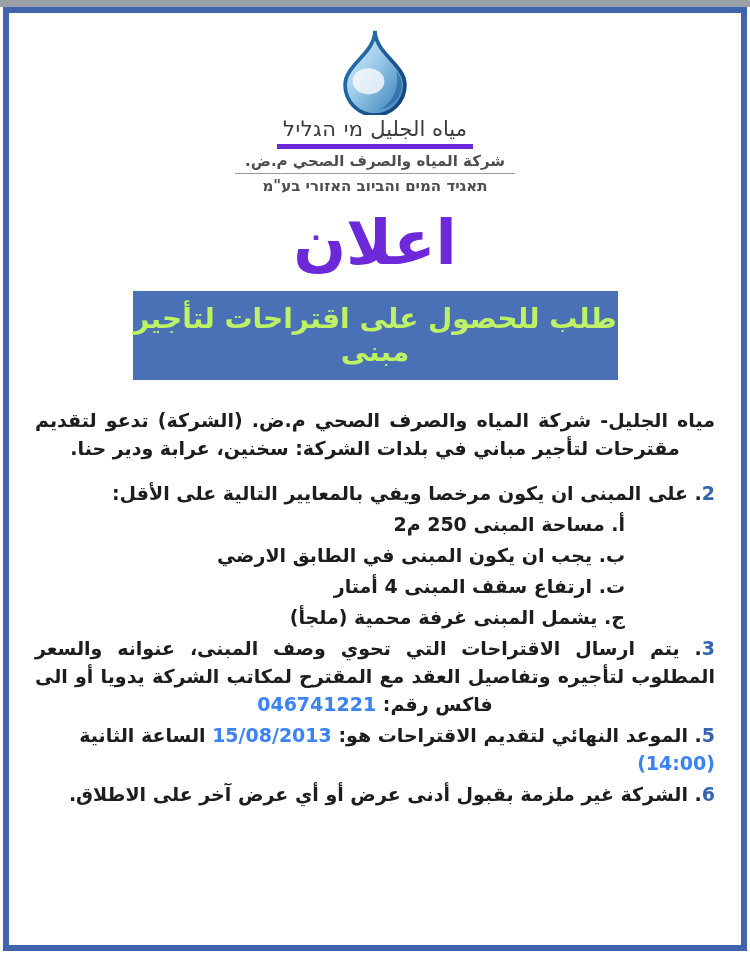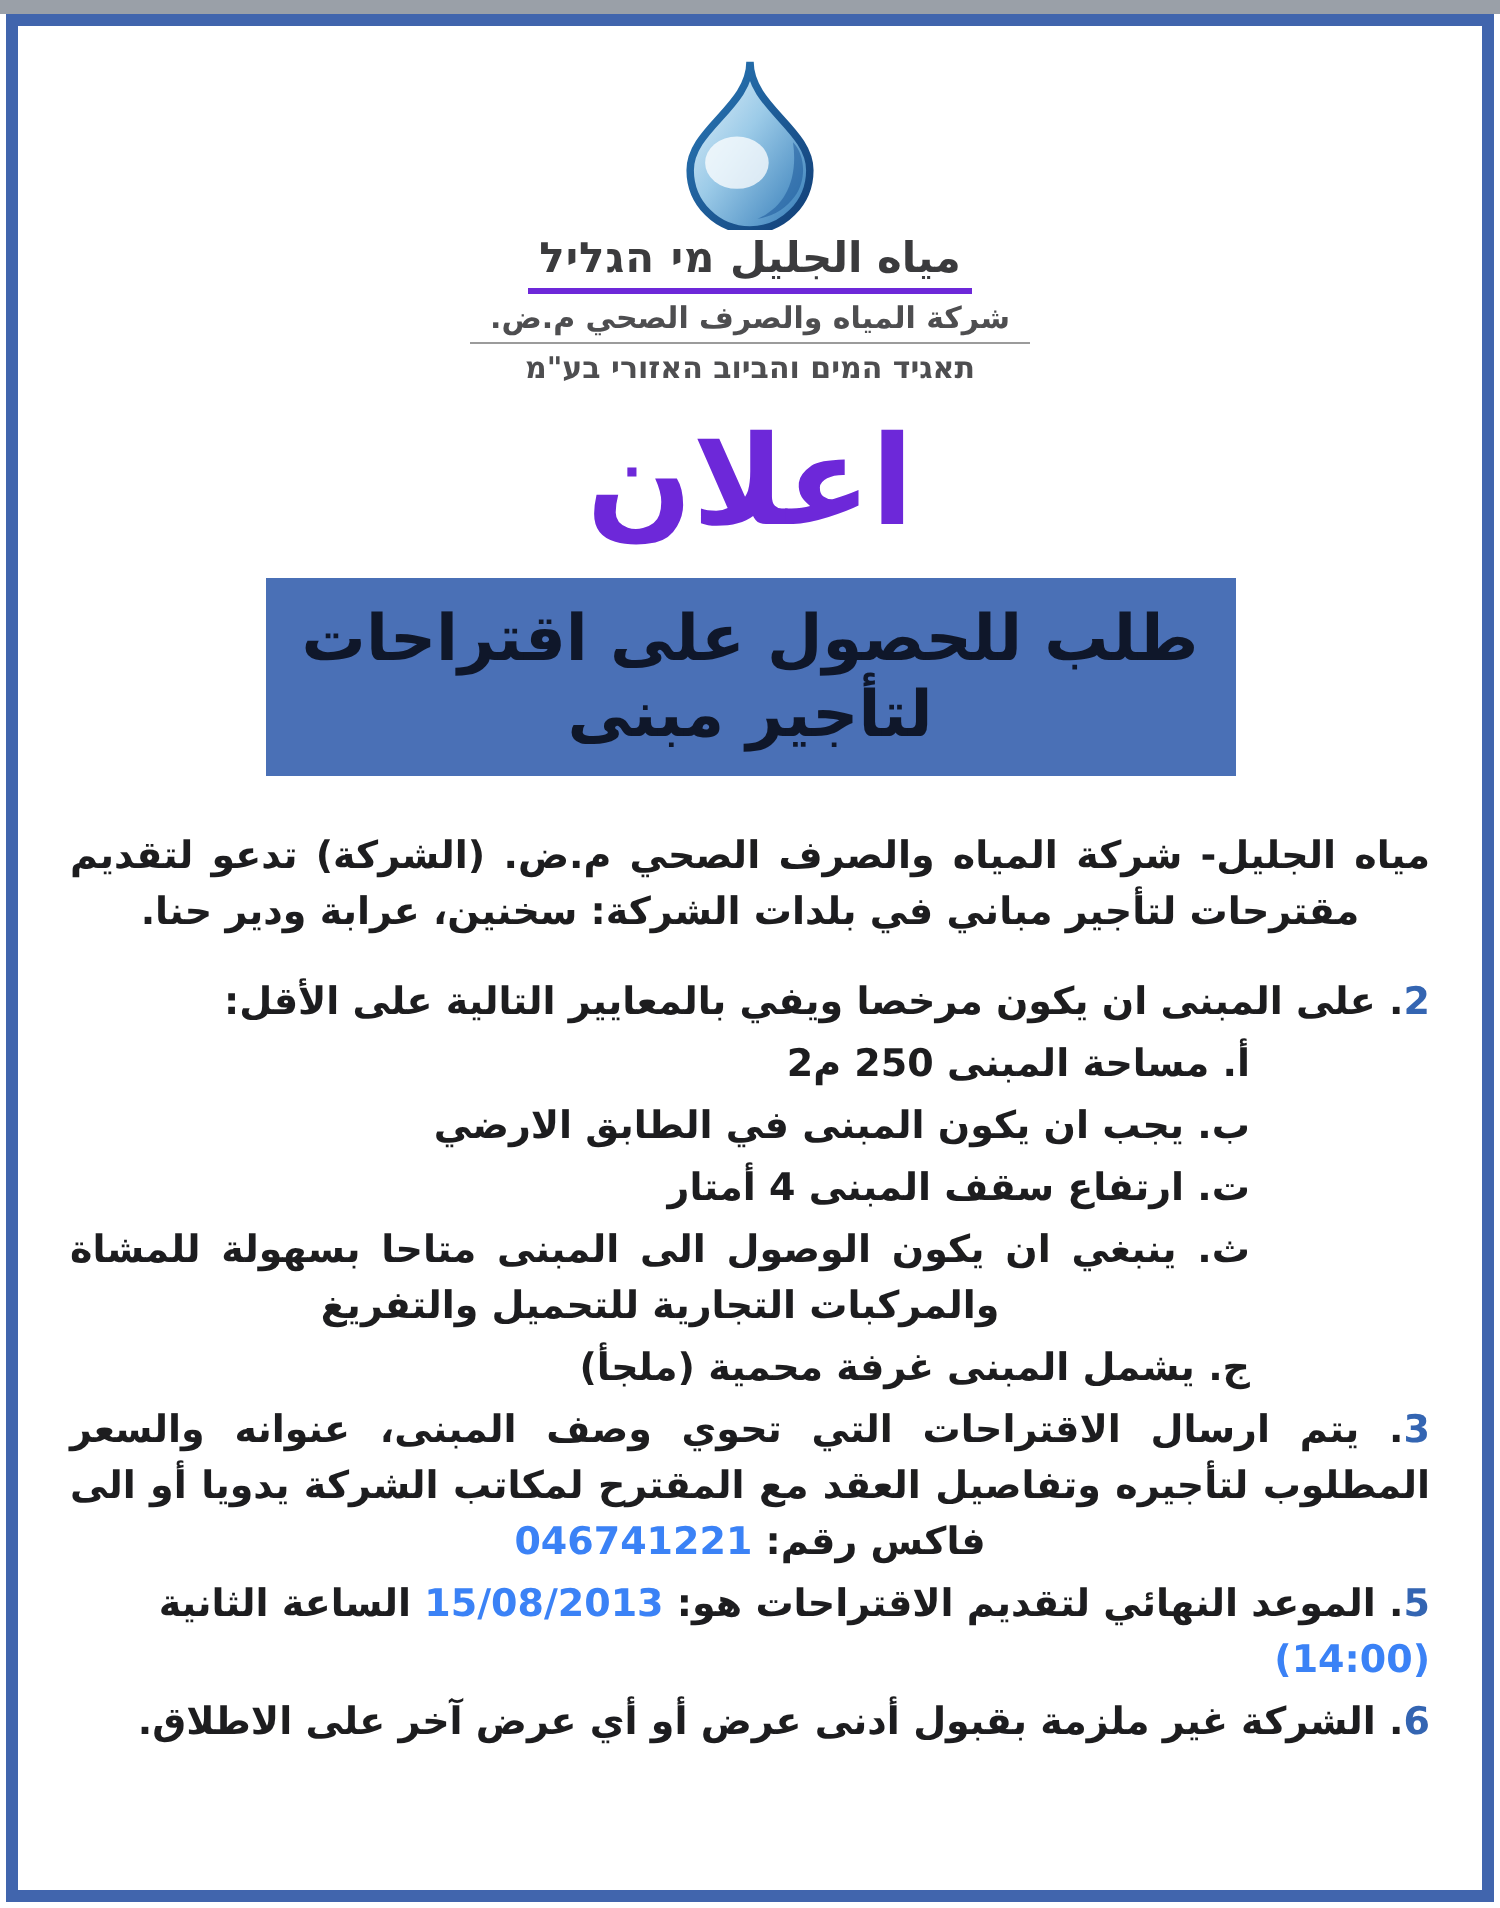--- a/index.html
+++ b/index.html
@@ -6,31 +6,31 @@
             font-family:"DejaVu Sans","Liberation Sans",sans-serif;}
   .top-shade{position:absolute;top:0;left:0;width:750px;height:7px;background:#9aa0a8;}
   .page{position:absolute;top:7px;left:3px;right:3px;bottom:3px;background:#ffffff;
         border:6px solid #4165ad;box-sizing:border-box;}
   .content{padding:8px 26px 0 26px;}
 
   
   .logo{ text-align:center; margin-top:8px; direction:rtl;}
   .logo svg{display:block;margin:0 auto;}
   .logo-line{display:inline-block;direction:rtl;}
-  .logo-name{font-size:21px;font-weight:bold;color:#3b3b3d;letter-spacing:.5px;
-             border-bottom:3px solid #6d28d9;padding:2px 6px 3px;}
+  .logo-name{font-size:21px;font-weight:normal;color:#3b3b3d;letter-spacing:.5px;
+             border-bottom:5px solid #6d28d9;padding:2px 6px 3px;}
   .logo-sub{font-size:15px;color:#4e4e50;font-weight:bold;
             border-bottom:1px solid #9b9b9b;padding:2px 10px 3px;margin-top:1px;text-align:right;}
   .logo-he{font-size:15px;color:#4e4e50;font-weight:bold;padding:3px 4px 0;}
 
   
   .big-title{text-align:center;color:#6d28d9;font-size:62px;font-weight:bold;
              margin-top:14px;line-height:1.1;}
-  .banner{width:485px;margin:14px auto 0;background:#4a70b6;color:#0f172a;
-          text-align:center;font-size:32px;font-weight:bold;padding:11px 0 12px;direction:rtl;}
+  .banner{width:485px;margin:14px auto 0;background:#4a70b6;color:#bef264;
+          text-align:center;font-size:28px;font-weight:bold;padding:11px 0 12px;direction:rtl;}
 
   
   .body-text{direction:rtl;text-align:right;color:#1d1d1f;font-weight:bold;
              font-size:19px;line-height:28px;margin-top:26px;}
   .para{margin:0 0 17px 0;}
   .wrap{text-align:justify;text-align-last:center;}
   .item{margin:0 0 3px 0;}
   .item.lvl2{padding-right:90px;}
   .marker{color:#1d1d1f;}
   .marker.blue{color:#3465b2;}
@@ -76,21 +76,20 @@
 
     <div class="banner">طلب للحصول على اقتراحات لتأجير مبنى</div>
 
     <div class="body-text">
       <p class="para wrap">مياه الجليل- شركة المياه والصرف الصحي م.ض. (الشركة) تدعو لتقديم مقترحات لتأجير مباني في بلدات الشركة: سخنين، عرابة ودير حنا.</p>
       <div>
           <div class="item lvl1"><span class="marker blue">2</span><span>.&nbsp;</span><span>على المبنى ان يكون مرخصا ويفي بالمعايير التالية على الأقل:</span></div>
           <div class="item lvl2"><span class="marker">أ</span><span>.&nbsp;</span><span>مساحة المبنى 250 م2</span></div>
           <div class="item lvl2"><span class="marker">ب</span><span>.&nbsp;</span><span>يجب ان يكون المبنى في الطابق الارضي</span></div>
           <div class="item lvl2"><span class="marker">ت</span><span>.&nbsp;</span><span>ارتفاع سقف المبنى 4 أمتار</span></div>
-          <div class="item lvl2 wrap"><span class="marker">ث</span><span>.&nbsp;</span><span>ينبغي ان يكون الوصول الى المبنى متاحا بسهولة للمشاة والمركبات التجارية للتحميل والتفريغ</span></div>
           <div class="item lvl2"><span class="marker">ج</span><span>.&nbsp;</span><span>يشمل المبنى غرفة محمية (ملجأ)</span></div>
           <div class="item lvl1 wrap"><span class="marker blue">3</span><span>.&nbsp;</span><span>يتم ارسال الاقتراحات التي تحوي وصف المبنى، عنوانه والسعر المطلوب لتأجيره وتفاصيل العقد مع المقترح لمكاتب الشركة يدويا أو الى فاكس رقم: <span class="hl">046741221</span></span></div>
           <div class="item lvl1"><span class="marker blue">5</span><span>.&nbsp;</span><span>الموعد النهائي لتقديم الاقتراحات هو: <span class="hl">15/08/2013</span> الساعة الثانية <span class="hl">(14:00)</span></span></div>
           <div class="item lvl1"><span class="marker blue">6</span><span>.&nbsp;</span><span>الشركة غير ملزمة بقبول أدنى عرض أو أي عرض آخر على الاطلاق.</span></div>
         </div>
     </div>
 
   </div>
 </div>
 

